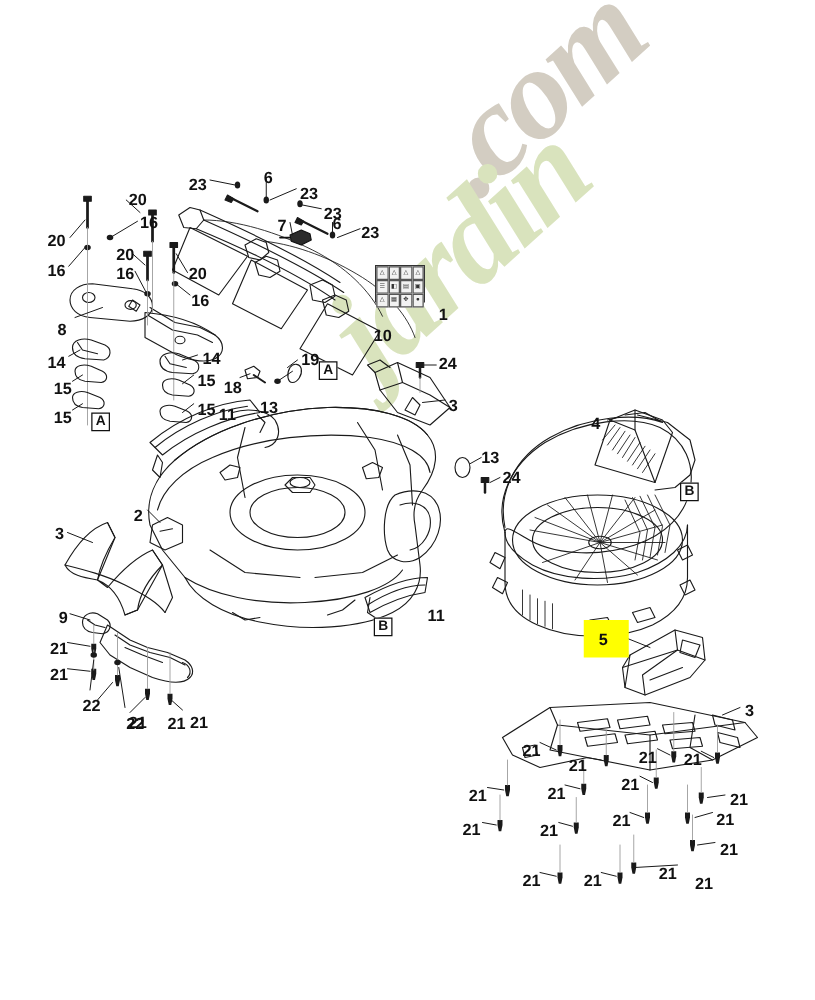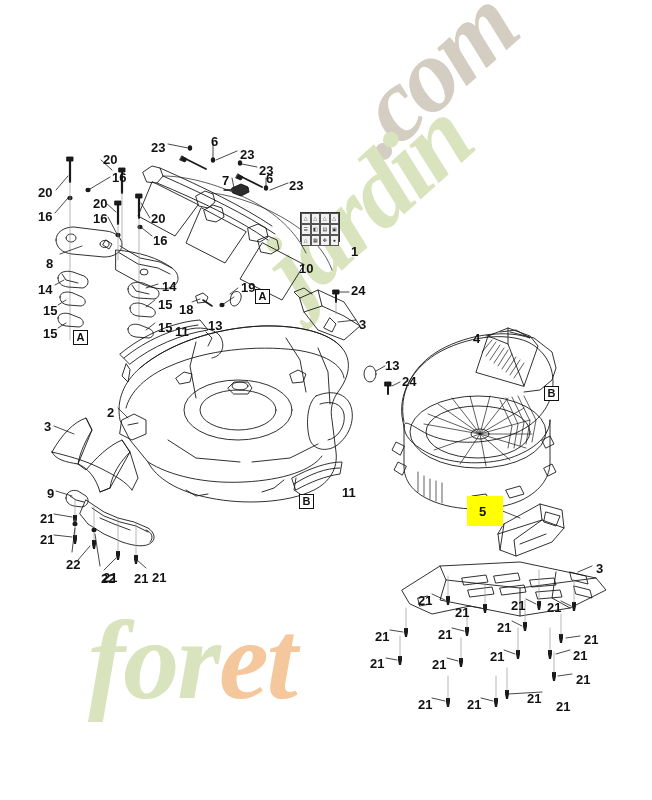--- a/index.html
+++ b/index.html
@@ -41,23 +41,20 @@
            display:block;font-size:5px;color:#333;text-align:center;
            line-height:9px;font-style:normal;}
 </style>
 </head>
 <body>
 
 <div id="stage">
 
   <div class="wm wm-com">.com</div>
   <div class="wm wm-jardin">jardin</div>
-  <div class="wm wm-foret">
-    <span>for</span><span class="wm-et">e</span><span class="wm-et">t</span>
-  </div>
 
   <svg id="art" viewBox="0 0 652 800">
     <g fill="none" stroke="#1a1a1a" stroke-width="0.9" stroke-linejoin="round" stroke-linecap="round">
 
       <g>
         <path d="M143 172 L152 166 L160 168 L163 176 L157 183 L147 182 Z"></path>
         <path d="M160 168 C205 188 242 206 272 226"></path>
         <path d="M157 183 C200 201 238 219 268 240"></path>
         <path d="M163 176 C208 196 245 214 275 234"></path>
         <path d="M196 196 L205 191 L213 194 L215 202 L208 208 L199 206 Z"></path>

